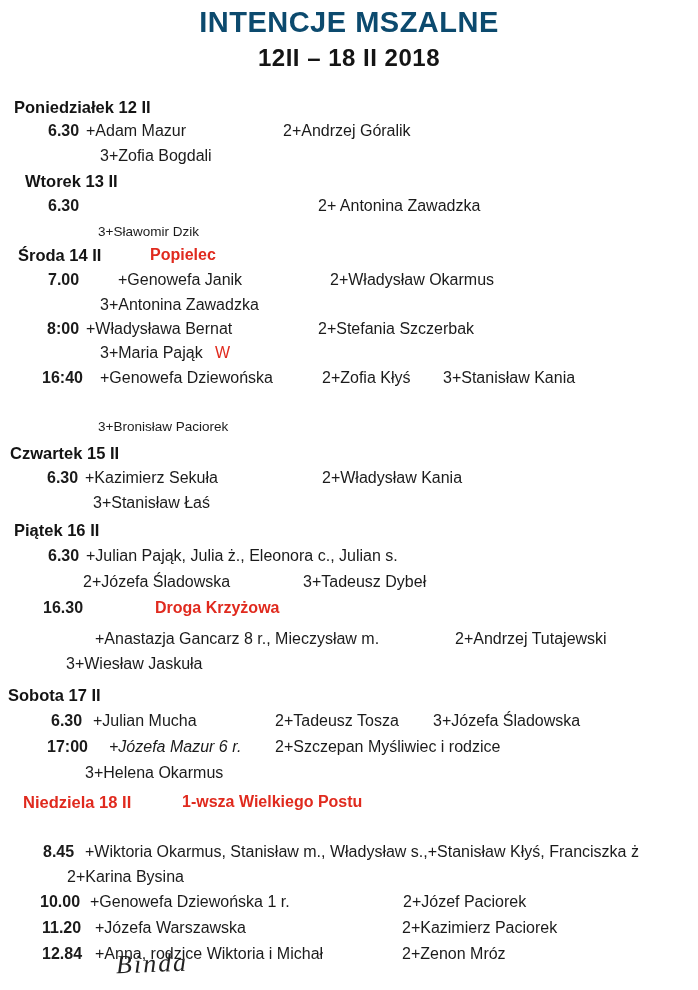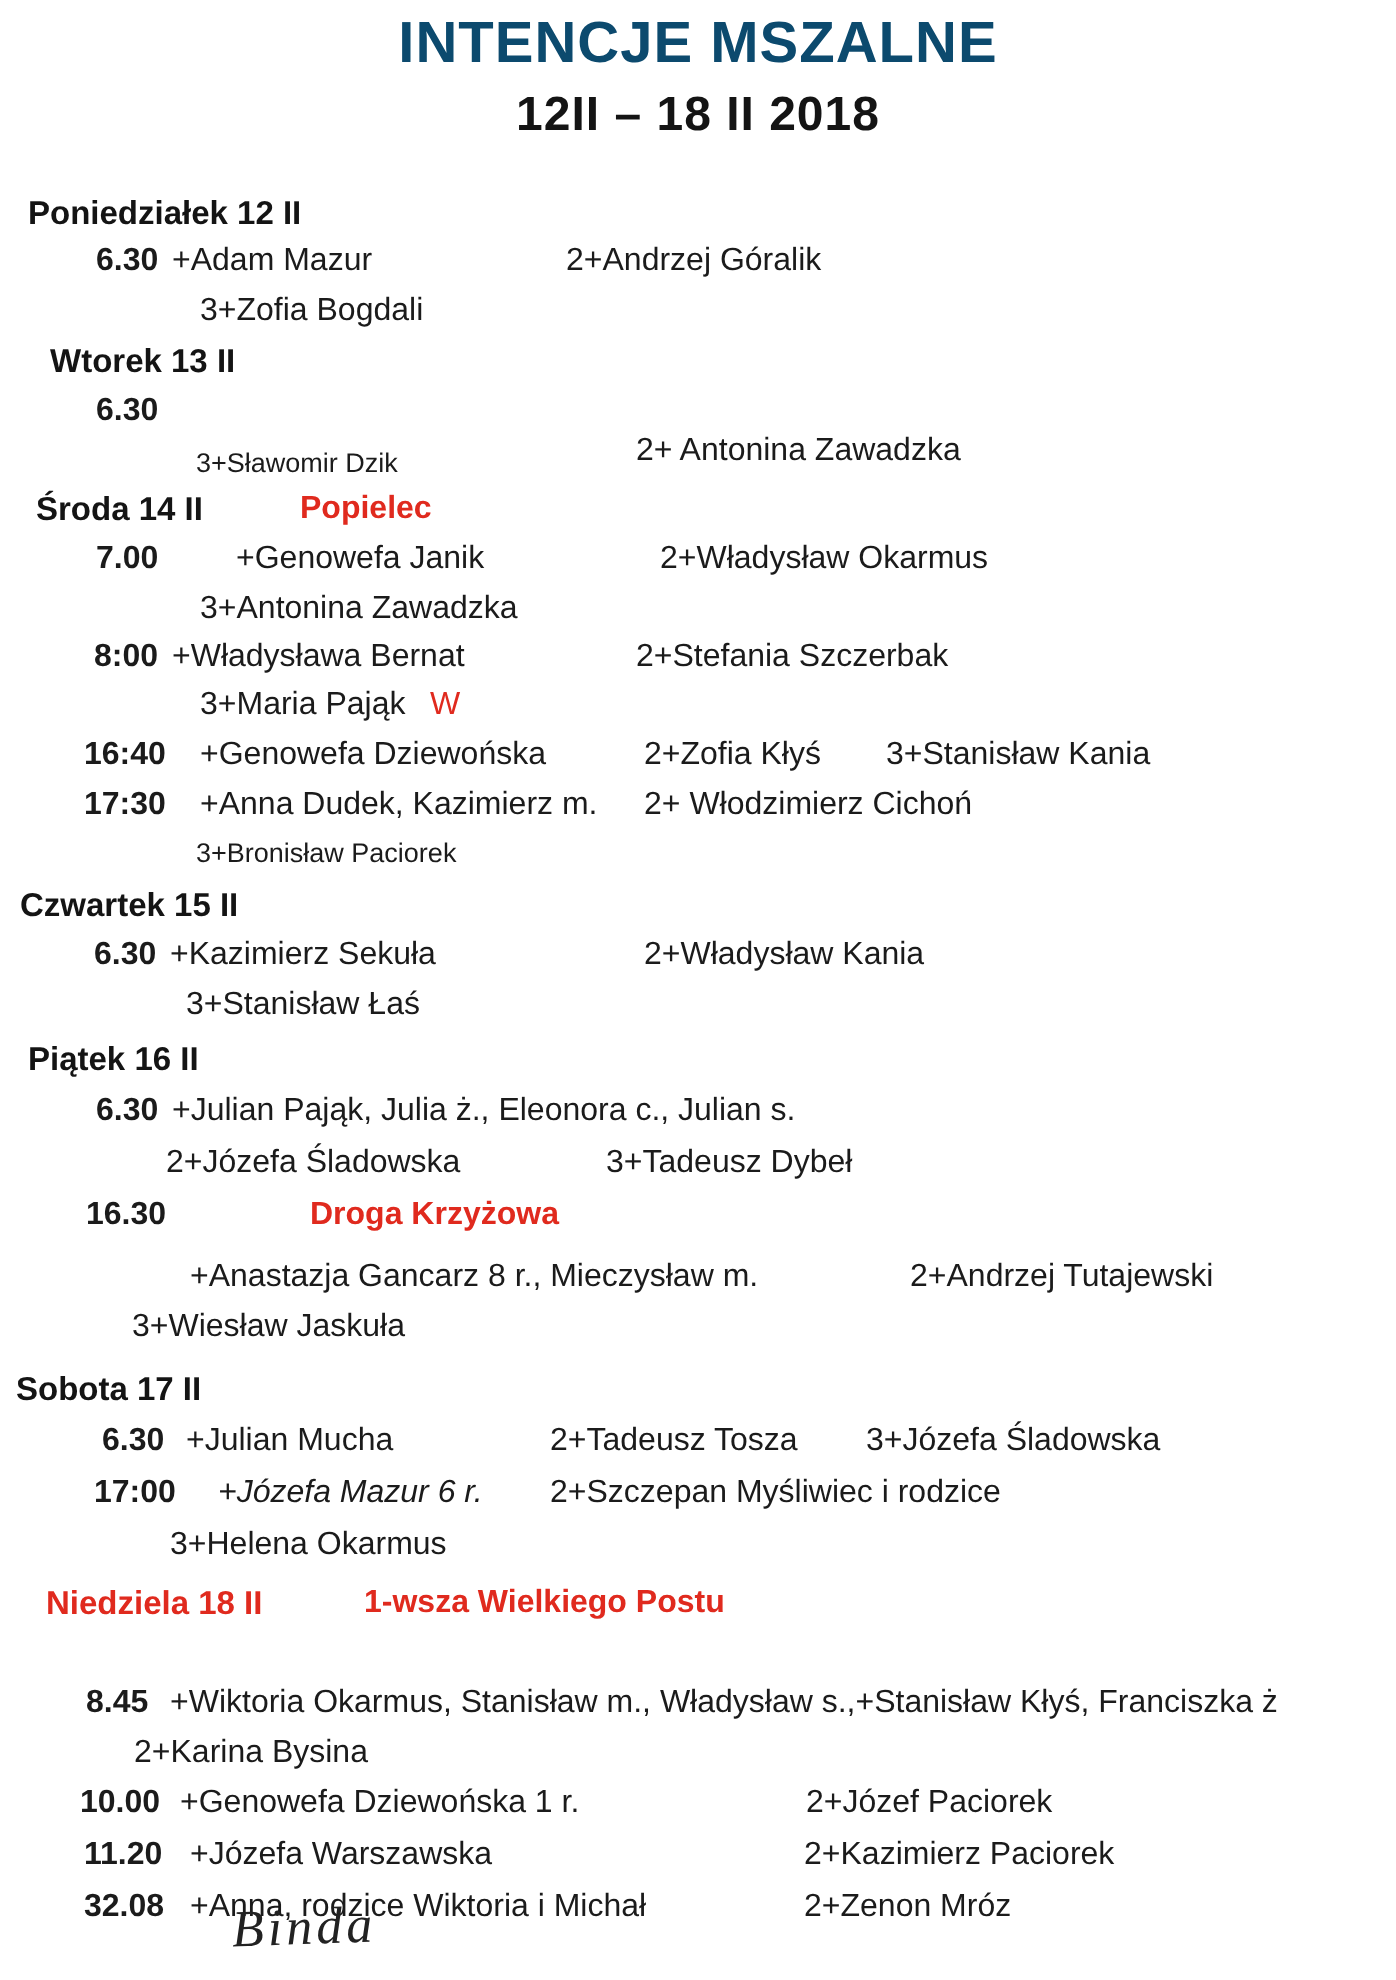--- a/index.html
+++ b/index.html
@@ -79,21 +79,21 @@
         <span class="seg" style="left: 283px;">2+Andrzej Góralik</span>
       </div>
       <div class="line" style="top: 147px;">
         <span class="seg" style="left: 100px;">3+Zofia Bogdali</span>
       </div>
       <div class="line" style="top: 172px;">
         <span class="seg h" style="left: 25px;">Wtorek 13 II</span>
       </div>
       <div class="line" style="top: 197px;">
         <span class="seg b" style="left: 48px;">6.30</span>
-        <span class="seg" style="left: 318px; margin-top: 20px;">2+ Antonina Zawadzka</span>
+        <span class="seg" style="left: 318px;">2+ Antonina Zawadzka</span>
       </div>
       <div class="line" style="top: 224px;">
         <span class="seg sm" style="left: 98px;">3+Sławomir Dzik</span>
       </div>
       <div class="line" style="top: 246px;">
         <span class="seg h" style="left: 18px;">Środa 14 II</span>
         <span class="seg b r" style="left: 150px;">Popielec</span>
       </div>
       <div class="line" style="top: 271px;">
         <span class="seg b" style="left: 48px;">7.00</span>
@@ -111,25 +111,20 @@
       <div class="line" style="top: 344px;">
         <span class="seg" style="left: 100px;">3+Maria Pająk</span>
         <span class="seg r" style="left: 215px;">W</span>
       </div>
       <div class="line" style="top: 369px;">
         <span class="seg b" style="left: 42px;">16:40</span>
         <span class="seg" style="left: 100px;">+Genowefa Dziewońska</span>
         <span class="seg" style="left: 322px;">2+Zofia Kłyś</span>
         <span class="seg" style="left: 443px;">3+Stanisław Kania</span>
       </div>
-      <div class="line" style="top: 394px;">
-        <span class="seg b" style="left: 42px;">17:30</span>
-        <span class="seg" style="left: 100px;">+Anna Dudek, Kazimierz m.</span>
-        <span class="seg" style="left: 322px;">2+ Włodzimierz Cichoń</span>
-      </div>
       <div class="line" style="top: 419px;">
         <span class="seg sm" style="left: 98px;">3+Bronisław Paciorek</span>
       </div>
       <div class="line" style="top: 444px;">
         <span class="seg h" style="left: 10px;">Czwartek 15 II</span>
       </div>
       <div class="line" style="top: 469px;">
         <span class="seg b" style="left: 47px;">6.30</span>
         <span class="seg" style="left: 85px;">+Kazimierz Sekuła</span>
         <span class="seg" style="left: 322px;">2+Władysław Kania</span>
@@ -191,19 +186,19 @@
         <span class="seg b" style="left: 40px;">10.00</span>
         <span class="seg" style="left: 90px;">+Genowefa Dziewońska 1 r.</span>
         <span class="seg" style="left: 403px;">2+Józef Paciorek</span>
       </div>
       <div class="line" style="top: 919px;">
         <span class="seg b" style="left: 42px;">11.20</span>
         <span class="seg" style="left: 95px;">+Józefa Warszawska</span>
         <span class="seg" style="left: 402px;">2+Kazimierz Paciorek</span>
       </div>
       <div class="line" style="top: 945px;">
-        <span class="seg b" style="left: 42px;">32.08</span>
+        <span class="seg b" style="left: 42px;">12.84</span>
         <span class="seg" style="left: 95px;">+Anna, rodzice Wiktoria i Michał</span>
         <span class="seg" style="left: 402px;">2+Zenon Mróz</span>
       </div>
     </div>
   <div class="handwriting">Binda</div>
 </div>
 
 </body></html>

